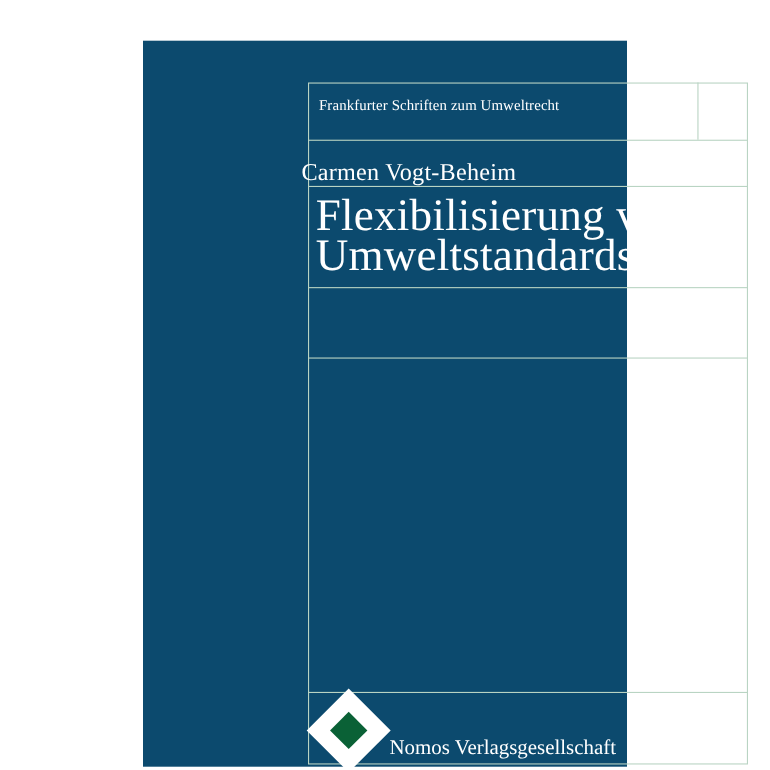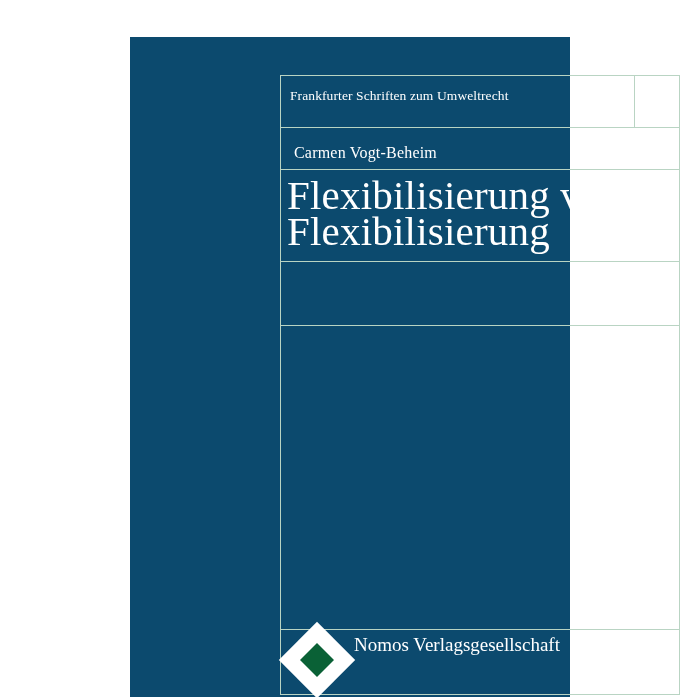--- a/index.html
+++ b/index.html
@@ -84,24 +84,24 @@
     width: 46px;
     text-align: center;
     color: #ffffff;
     font-size: 25px;
     line-height: 34px;
   }
 
   
   .author {
     position: absolute;
-    left: 164px;
+    left: 144px;
     top: 107px;
     color: #ffffff;
-    font-size: 16px;
+    font-size: 22px;
     letter-spacing: 0.2px;
   }
 
   
   .book-title {
     position: absolute;
     left: 157px;
     top: 140px;
     width: 390px;
     color: #ffffff;
@@ -112,21 +112,21 @@
   .book-title .line2 { display: block; }
 
   
   .publisher {
     position: absolute;
     left: 155px;
     top: 596px;
     width: 395px;
     height: 58px;
     display: flex;
-    align-items: flex-start;
+    align-items: flex-end;
   }
 
   .logo {
     width: 54px;
     height: 54px;
     position: relative;
     margin-left: 5px;
     margin-right: 10px;
     flex: none;
   }
@@ -170,21 +170,21 @@
     <div class="vrule"></div>
 
     <div class="series-title">Frankfurter Schriften zum Umweltrecht</div>
 
     <div class="series-number">35</div>
 
     <div class="author">Carmen Vogt-Beheim</div>
 
     <div class="book-title">
       <span class="line1">Flexibilisierung von</span>
-      <span class="line2">Flexibilisierung</span>
+      <span class="line2">Umweltstandards</span>
     </div>
 
     <div class="publisher">
       <div class="logo">
         <div class="outer"></div>
         <div class="inner"></div>
       </div>
       <div class="publisher-text">
         <span class="name">Nomos Verlagsgesellschaft</span>
       </div>

